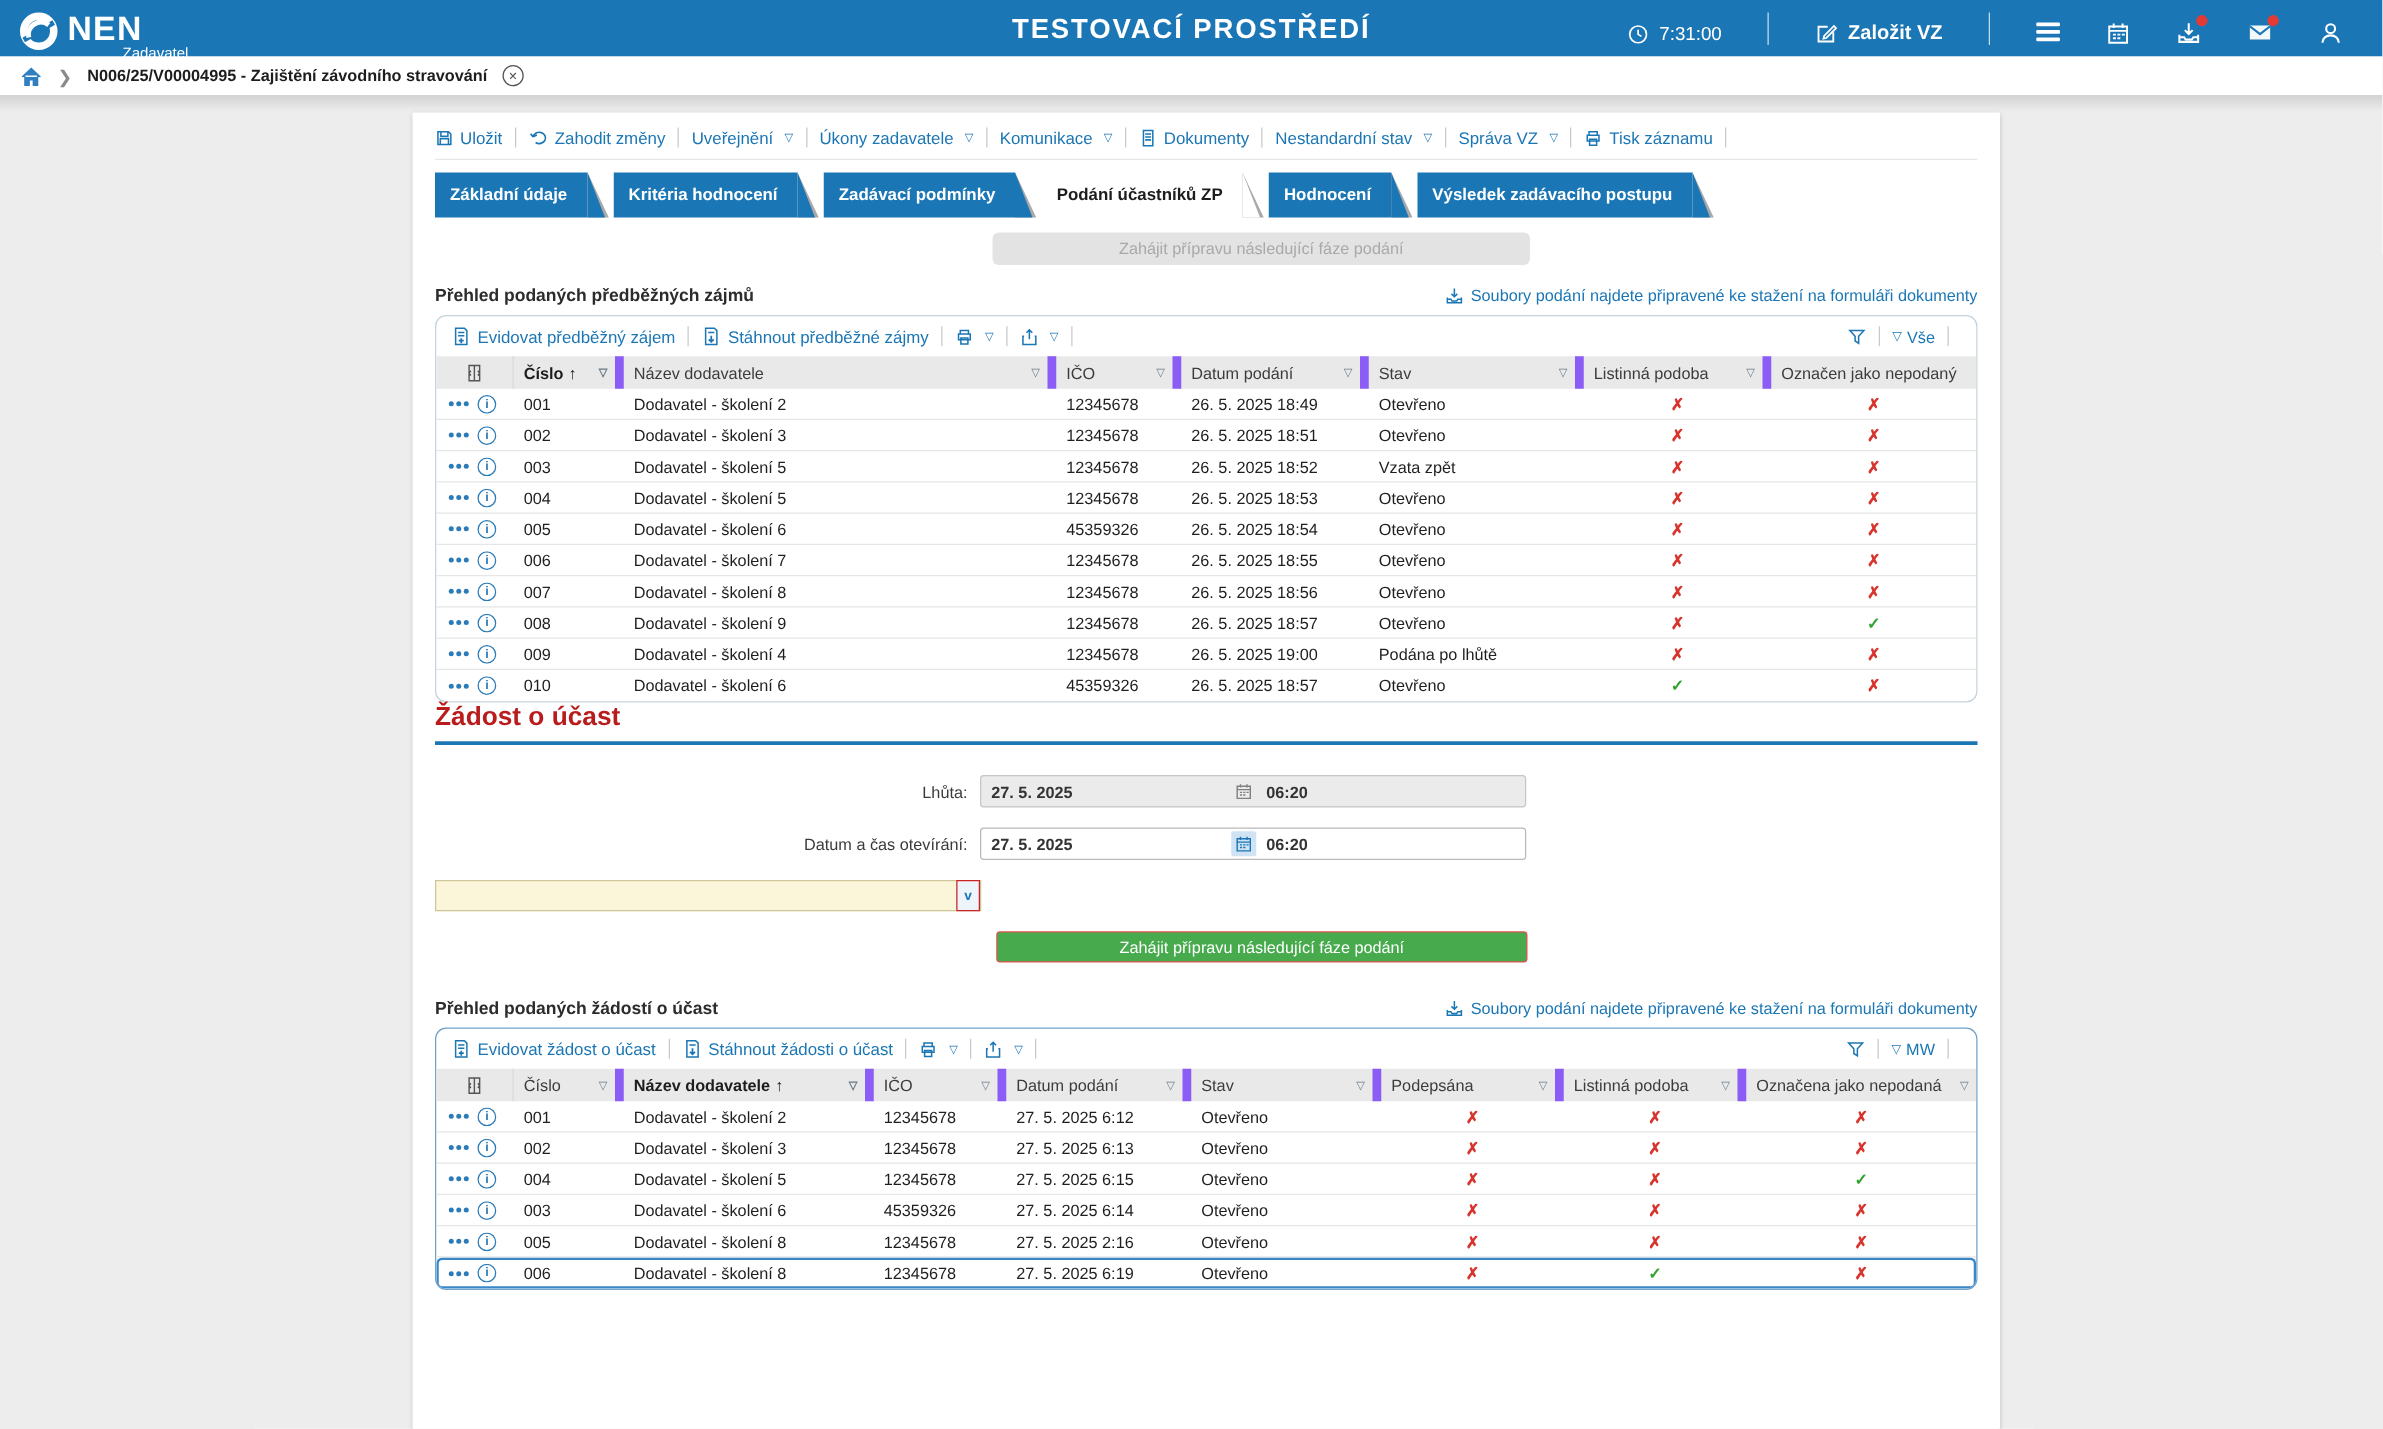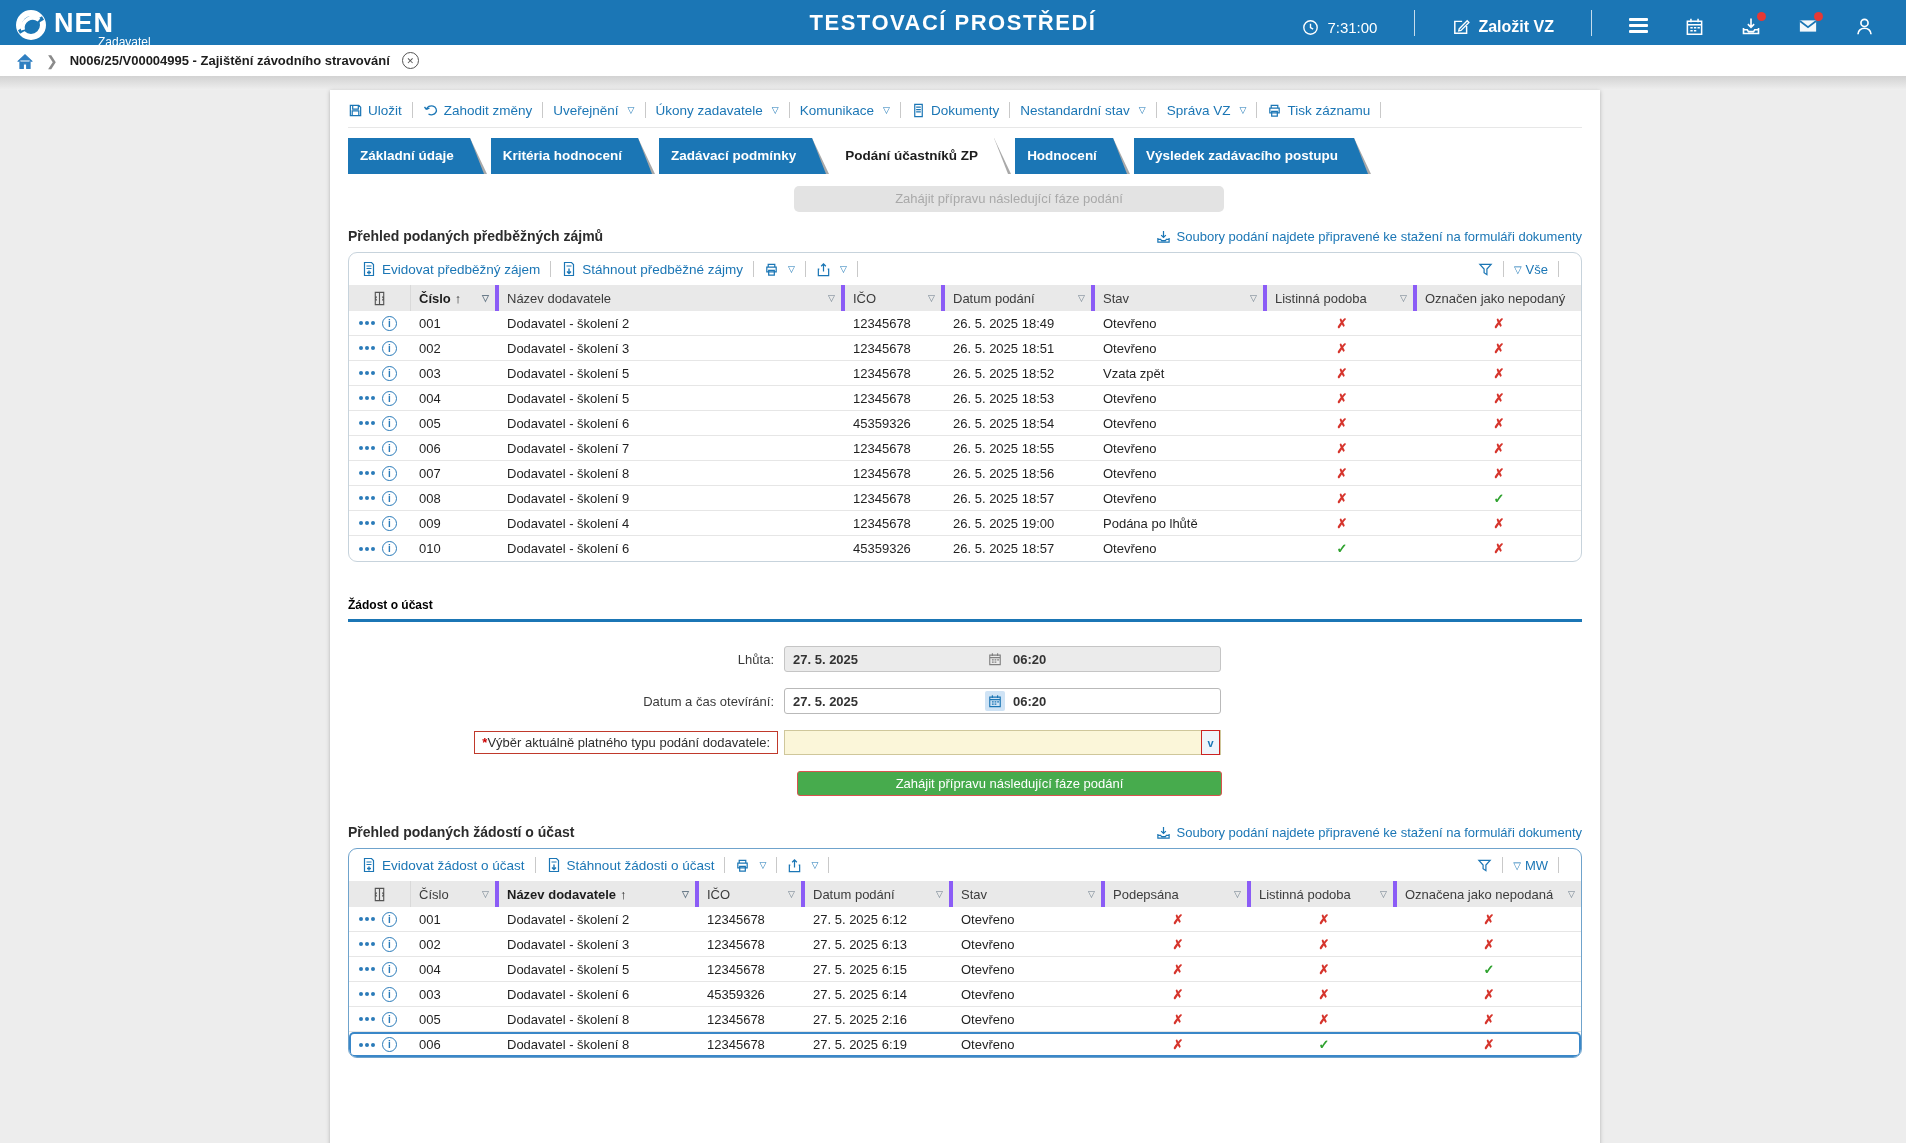--- a/index.html
+++ b/index.html
@@ -61,41 +61,41 @@
   .tbl { border:1px solid #c7d3dc; border-radius:9px; margin-top:8px; overflow:hidden; background:#fff; }
   .tbl.blue { border-color:#6fa3cc; }
   .ttb { display:flex; align-items:center; padding:8px 12px; }
   .ttb-right { margin-left:auto; display:flex; align-items:center; }
   .fl-label { color:#1b76b5; font-size:13px; margin-left:4px; }
   .fl-dd { color:#1b76b5; font-size:10px; }
 
   .t1-grid { display:grid; grid-template-columns:62px 88px 346px 100px 150px 172px 150px 1fr; }
   .t2-grid { display:grid; grid-template-columns:62px 88px 200px 106px 148px 152px 146px 146px 1fr; }
   .thead { background:#e9e9e9; height:26px; align-items:center; }
-  .th { display:flex; align-items:center; justify-content:space-between; padding:0 6px 0 8px; font-size:13px; color:#3c3c3c; height:26px; border-right:4px solid #8b5cf6; cursor:pointer; }
+  .th { display:flex; align-items:center; justify-content:space-between; padding:0 6px 0 8px; font-size:13px; color:#3c3c3c; height:26px; border-right:7px solid #8b5cf6; cursor:pointer; }
   .th:last-child { border-right:none; }
   .th .flt { color:#6b7c8a; font-size:9px; }
   .th.sorted { font-weight:bold; color:#1d1d1d; }
   .sort-arrow::before { content:"↑"; font-size:13px; margin-left:4px; font-weight:normal; }
   .th-first { display:flex; align-items:center; justify-content:center; border-right:1px solid #d9d9d9; height:26px; }
 
   .trow { height:25px; align-items:center; border-bottom:1px solid #e6e6e6; font-size:13px; color:#1f1f1f; cursor:pointer; }
   .trow:last-child { border-bottom:none; }
   .cell { padding-left:8px; white-space:nowrap; overflow:hidden; }
   .cell.actions { display:flex; align-items:center; gap:7px; padding-left:10px; }
   .dots { display:flex; gap:2px; align-items:center; cursor:pointer; }
   .dots i { width:4px; height:4px; border-radius:50%; background:#2b7bb9; }
   .info { width:15px; height:15px; flex:none; border:1.5px solid #2b7bb9; border-radius:50%; color:#2b7bb9; font-size:10px; font-weight:bold; display:flex; align-items:center; justify-content:center; cursor:pointer; }
   .cell.mark { text-align:center; padding-left:0; }
   .mark-x::before { content:"✗"; color:#d6342c; font-weight:bold; font-size:13px; }
   .mark-check::before { content:"✓"; color:#2fa22f; font-weight:bold; font-size:13px; }
   .selected { box-shadow:inset 0 0 0 2px #3a87c8; border-radius:5px; }
 
   
-  .req-title { margin-top:36px; font-size:12px; font-weight:bold; color:#000000; padding-bottom:7px; border-bottom:3px solid #1b76b5; }
+  .req-title { font-size:21px; font-weight:bold; color:#b91c1c; padding-bottom:7px; border-bottom:3px solid #1b76b5; }
   .form-row { display:flex; align-items:center; margin-top:16px; }
   .form-row.first { margin-top:24px; }
   .flabel { width:436px; text-align:right; font-size:13px; color:#3a3a3a; padding-right:10px; flex:none; }
   .dt-group { width:437px; height:26px; border:1px solid #b9b9b9; border-radius:3px; background:#fff; display:flex; align-items:center; overflow:hidden; }
   .dt-group.dis { background:#ebebeb; border-color:#c5c5c5; }
   .dt-date { width:200px; padding-left:8px; font-size:13px; font-weight:bold; color:#333; }
   .dt-time { padding-left:8px; font-size:13px; font-weight:bold; color:#333; }
   .cal-wrap { width:20px; height:20px; display:flex; align-items:center; justify-content:center; border-radius:2px; }
   .cal-wrap.hl { background:#cfe3f5; }
   .req-label-box { display:inline-block; border:1px solid #c0392b; padding:3px 7px; font-size:13px; color:#2e2e2e; }
@@ -598,23 +598,20 @@
             <svg class="ic" width="14" height="14" style="color:#1b76b5">
               <use href="#i-cal"></use>
             </svg>
           </span>
       <div class="dt-time">06:20</div>
     </div>
   </div>
 
 
   <div class="form-row">
-    <div class="flabel" style="padding-right:6px;">
-      <span class="req-label-box"><span class="req-star">*</span><span>Výběr aktuálně platného typu podání dodavatele:</span></span>
-    </div>
     <div class="sel-group">
       <div class="sel-val"></div>
       <div class="sel-btn">v</div>
     </div>
   </div>
 
   <button class="btn-green">Zahájit přípravu následující fáze podání</button>
 
   <div class="sec-row" style="margin-top:28px;">
     <div class="sec-title">Přehled podaných žádostí o účast</div>

